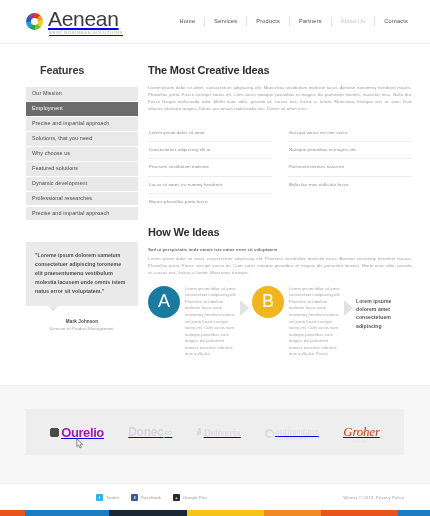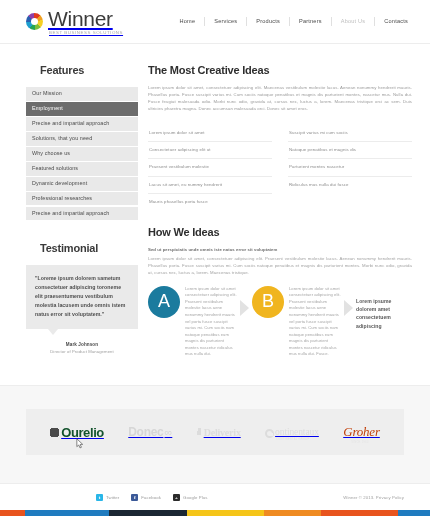--- a/index.html
+++ b/index.html
@@ -153,21 +153,21 @@
   }
   .partners-inner {
     position: absolute; left: 26px; right: 26px; top: 23px; height: 46px;
     background: #eeeeee;
     display: flex; align-items: center; justify-content: space-around;
     padding: 0 12px;
   }
   .plogo { display: flex; align-items: center; position: relative; }
   .plogo .ptxt { white-space: nowrap; }
   .p-ourelio .ptxt {
-    font-size: 13px; font-weight: 700; color: #14532d; letter-spacing: -0.4px;
+    font-size: 13px; font-weight: 700; color: #a21caf; letter-spacing: -0.4px;
   }
   .flower {
     width: 9px; height: 9px; margin-right: 2px; flex: none;
     background:
       radial-gradient(circle at 50% 50%, #4a4a4a 2.2px, transparent 2.3px),
       radial-gradient(circle at 50% 12%, #4a4a4a 1.9px, transparent 2px),
       radial-gradient(circle at 50% 88%, #4a4a4a 1.9px, transparent 2px),
       radial-gradient(circle at 12% 50%, #4a4a4a 1.9px, transparent 2px),
       radial-gradient(circle at 88% 50%, #4a4a4a 1.9px, transparent 2px),
       radial-gradient(circle at 20% 20%, #4a4a4a 1.6px, transparent 1.7px),
@@ -250,21 +250,21 @@
 </style>
 </head>
 <body>
 
 <div class="page">
 
   <div class="header">
     <a class="logo-wrap" href="#">
       <span class="logo-ring"></span>
       <span class="logo-text">
-        <span class="logo-name">Winner</span>
+        <span class="logo-name">Aenean</span>
         <span class="logo-tag">BEST BUSINESS SOLUTIONS</span>
       </span>
     </a>
     <div class="nav">
       <a href="#">Home</a>
       <a href="#">Services</a>
       <a href="#">Products</a>
       <a href="#">Partners</a>
       <a href="#" class="muted">About Us</a>
       <a href="#">Contacts</a>
@@ -281,21 +281,20 @@
         <li>Precise and impartial approach</li>
         <li>Solutions, that you need</li>
         <li>Why choose us</li>
         <li>Featured solutions</li>
         <li>Dynamic development</li>
         <li>Professional researches</li>
         <li>Precise and impartial approach</li>
       </ul>
 
       <div class="testi">
-        <h2 class="sec">Testimonial</h2>
         <div class="bubble">
           <p>"Loreme ipsum dolorem sametum consectetuer adipiscing toroneme elit praesentumenu vestibulum molestia lacusem unde omnis istem natus error sit voluptatem."</p>
         </div>
         <div class="author">
           <div class="name">Mark Johnson</div>
           <div class="role">Director of Product Management</div>
         </div>
       </div>
     </div>
 

